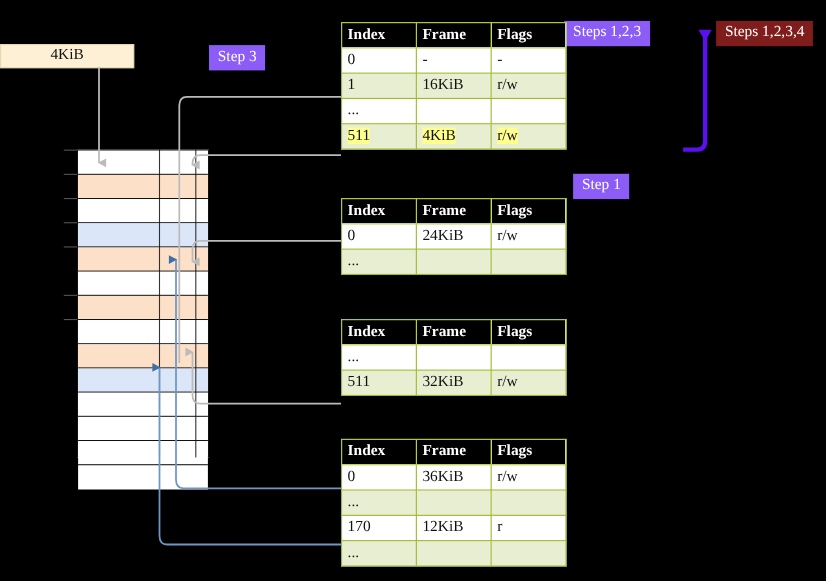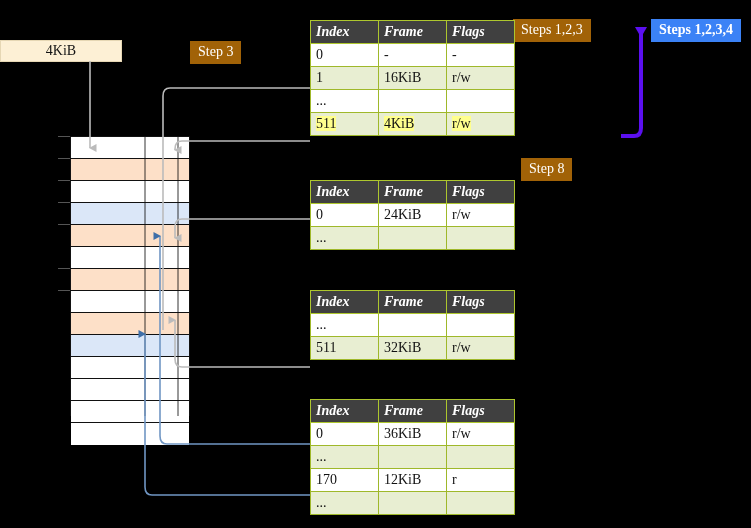--- a/index.html
+++ b/index.html
@@ -23,22 +23,22 @@
   
   .badge {
     position: absolute;
     color: #ffffff;
     font-size: 14px;
     line-height: 1;
     padding: 4px 8px 5px 8px;
     white-space: nowrap;
     font-family: "Liberation Serif", "DejaVu Serif", serif;
   }
-  .badge.red  { background: #a16207; }
-  .badge.blue { background: #3b82f6; font-weight: bold; }
+  .badge.red  { background: #8b5cf6; }
+  .badge.blue { background: #7f1d1d; }
 
   
   .size-box {
     position: absolute;
     background: #fdf0d5;
     border: 1px solid #e6d7b4;
     color: #111111;
     font-size: 14px;
     text-align: center;
     line-height: 20px;
@@ -55,25 +55,24 @@
   }
   .ptable th, .ptable td {
     border: 1px solid #9fb82a;
     padding: 2px 5px;
     text-align: left;
     height: 18px;
     overflow: hidden;
     white-space: nowrap;
   }
   .ptable th {
-    background: #404040;
+    background: #000000;
     color: #ffffff;
     font-weight: bold;
     border-color: #aec72e;
-    font-style: italic;
   }
   .ptable tr.alt td { background: #e8eed2; }
   .ptable tr.plain td { background: #ffffff; }
   .ptable td .hl { background: #ffff8d; }
   .col-index { width: 57px; }
   .col-frame { width: 57px; }
   .col-flags { width: 57px; }
 
   
   .memcol {
@@ -114,21 +113,21 @@
 
   <div class="badge red" style="left:513px; top:19px;">
     <span>Steps 1,2,3</span>
   </div>
 
   <div class="badge blue" style="left:651px; top:19px;">
     <span>Steps 1,2,3,4</span>
   </div>
 
   <div class="badge red" style="left:521px; top:158px;">
-    <span>Step 8</span>
+    <span>Step 1</span>
   </div>
 
   <div class="memcol" style="left:70px; top:136px; width:120px; height:280px;">
   <div class="memrow white"></div>
       <div class="memrow orange"></div>
       <div class="memrow white"></div>
       <div class="memrow blue"></div>
       <div class="memrow orange"></div>
       <div class="memrow white"></div>
       <div class="memrow orange"></div>

